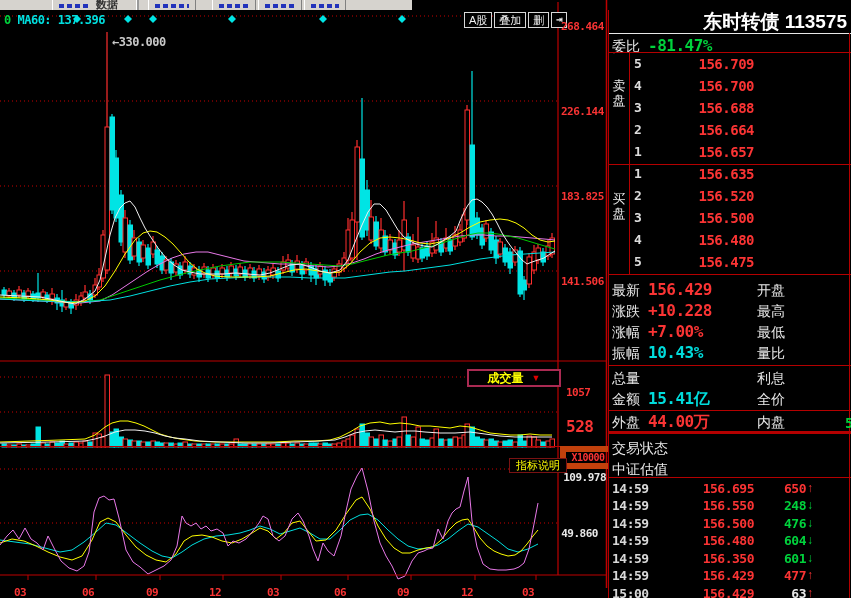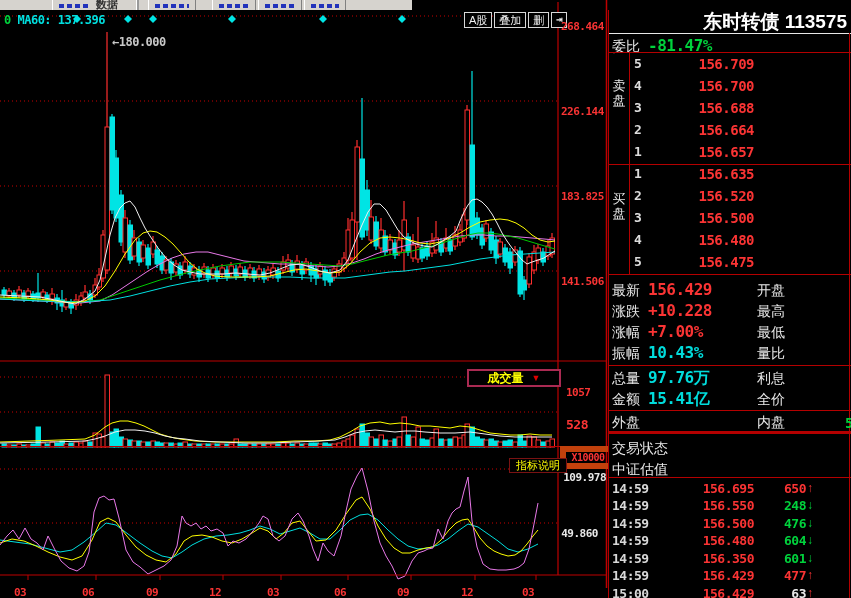--- a/index.html
+++ b/index.html
@@ -470,40 +470,40 @@
       <line x1="348" y1="585" x2="348" y2="590" stroke="#be0000" stroke-width="1"></line>
       <line x1="411" y1="585" x2="411" y2="590" stroke="#be0000" stroke-width="1"></line>
       <line x1="475" y1="585" x2="475" y2="590" stroke="#be0000" stroke-width="1"></line>
       <line x1="536" y1="585" x2="536" y2="590" stroke="#be0000" stroke-width="1"></line>
     </svg>
 
   <div class="lbl num" style="left:4px;top:13px;font-size:12px;">
     <span class="grn">0</span>
     <span class="cyn">MA60: 137.396</span>
   </div>
-  <div class="lbl gry num" style="left:112px;top:35px;font-size:12px;">←180.000</div>
+  <div class="lbl gry num" style="left:112px;top:35px;font-size:12px;">←330.000</div>
 
   <div id="ovl-btns" class="abs">
     <span class="ovl-btn cjk">A股</span>
     <span class="ovl-btn cjk">叠加</span>
     <span class="ovl-btn cjk">删</span>
     <span class="ovl-btn num">⇥</span>
   </div>
 
   <div class="lbl red num" style="left:561px;top:20px;font-size:11px;">268.464</div>
   <div class="lbl red num" style="left:561px;top:105px;font-size:11px;">226.144</div>
   <div class="lbl red num" style="left:561px;top:190px;font-size:11px;">183.825</div>
   <div class="lbl red num" style="left:561px;top:275px;font-size:11px;">141.506</div>
 
   <div id="vol-dd" class="abs">
     <span class="t cjk">成交量</span>
     <span class="v">▼</span>
   </div>
   <div class="lbl red num" style="left:566px;top:374px;font-size:11px;margin-top:12px;">1057</div>
-  <div class="lbl red num" style="left:566px;top:417px;font-size:13px;">528</div>
+  <div class="lbl red num" style="left:566px;top:417px;font-size:16px;">528</div>
   <div class="lbl red num" style="left:560px;top:446px;width:44px;height:11px;border:6px solid #c2410c;font-size:10px;text-align:center;line-height:11px;">X10000</div>
   <div id="ind-help" class="abs cjk">指标说明</div>
 
   <div class="lbl wht num" style="left:558px;top:471px;width:48px;text-align:right;font-size:11px;">109.978</div>
   <div class="lbl wht num" style="left:558px;top:527px;width:40px;text-align:right;font-size:11px;">49.860</div>
 
   <div id="time-axis">
       <span class="lbl red num" style="left: 14px; top: 586px; font-size: 11px;">03</span>
       <span class="lbl red num" style="left: 82px; top: 586px; font-size: 11px;">06</span>
       <span class="lbl red num" style="left: 146px; top: 586px; font-size: 11px;">09</span>
@@ -585,30 +585,30 @@
           <span class="statval num" style="color: rgb(250, 52, 52);">+7.00%</span>
           <span class="statright cjk">最低</span>
         </div>
         <div class="row " style="top: 333px;">
           <span class="statlab cjk">振幅</span>
           <span class="statval num" style="color: rgb(0, 220, 220);">10.43%</span>
           <span class="statright cjk">量比</span>
         </div>
         <div class="row " style="top: 358px;">
           <span class="statlab cjk">总量</span>
-          <span class="statval num" style="color: rgb(0, 220, 220);">97.76万</span>
           <span class="statright cjk">利息</span>
         </div>
         <div class="row " style="top: 379px;">
           <span class="statlab cjk">金额</span>
           <span class="statval num" style="color: rgb(0, 220, 220);">15.41亿</span>
           <span class="statright cjk">全价</span>
         </div>
         <div class="row " style="top: 402px;">
           <span class="statlab cjk">外盘</span>
+          <span class="statval num" style="color: rgb(250, 52, 52);">44.00万</span>
           <span class="statright cjk">内盘</span>
         </div>
       </div>
     <div id="status-rows">
         <div class="row " style="top: 428px;">
           <span class="statlab cjk">交易状态</span>
         </div>
         <div class="row " style="top: 449px;">
           <span class="statlab cjk">中证估值</span>
         </div>

